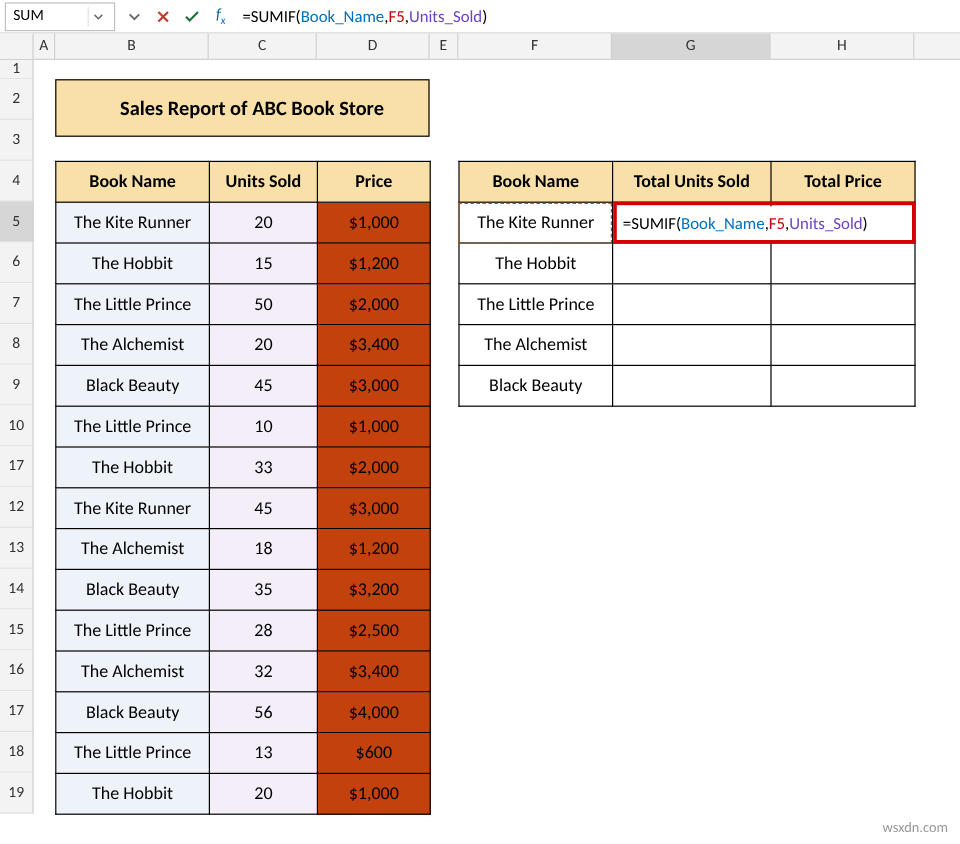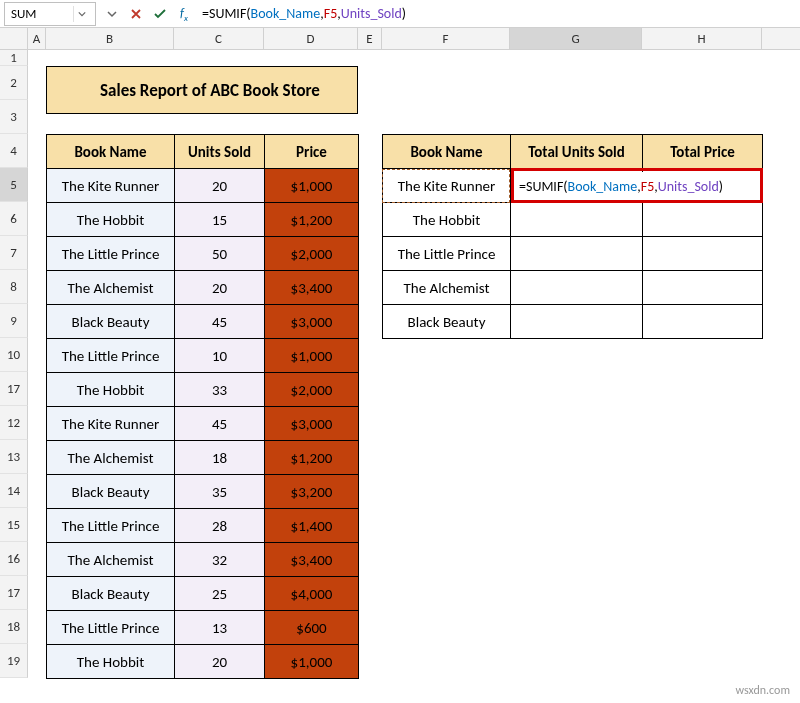--- a/index.html
+++ b/index.html
@@ -291,30 +291,30 @@
             <td>$1,200</td>
           </tr>
       <tr>
             <td>Black Beauty</td>
             <td>35</td>
             <td>$3,200</td>
           </tr>
       <tr>
             <td>The Little Prince</td>
             <td>28</td>
-            <td>$1,400</td>
+            <td>$2,500</td>
           </tr>
       <tr>
             <td>The Alchemist</td>
             <td>32</td>
             <td>$3,400</td>
           </tr>
       <tr>
             <td>Black Beauty</td>
-            <td>25</td>
+            <td>56</td>
             <td>$4,000</td>
           </tr>
       <tr>
             <td>The Little Prince</td>
             <td>13</td>
             <td>$600</td>
           </tr>
       <tr>
             <td>The Hobbit</td>
             <td>20</td>

